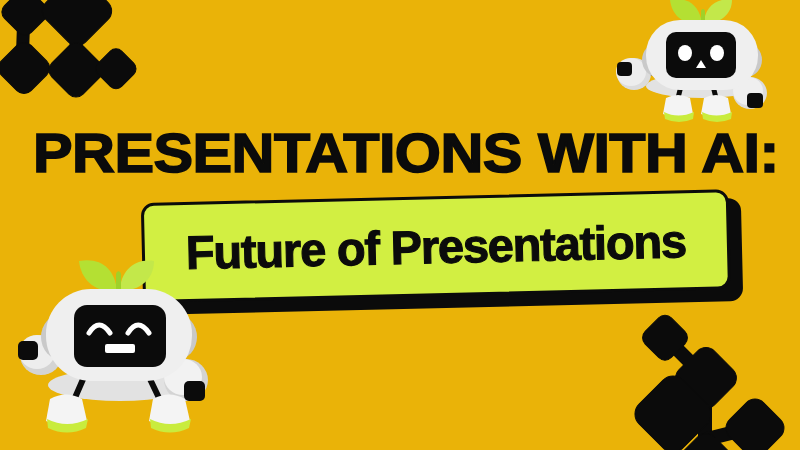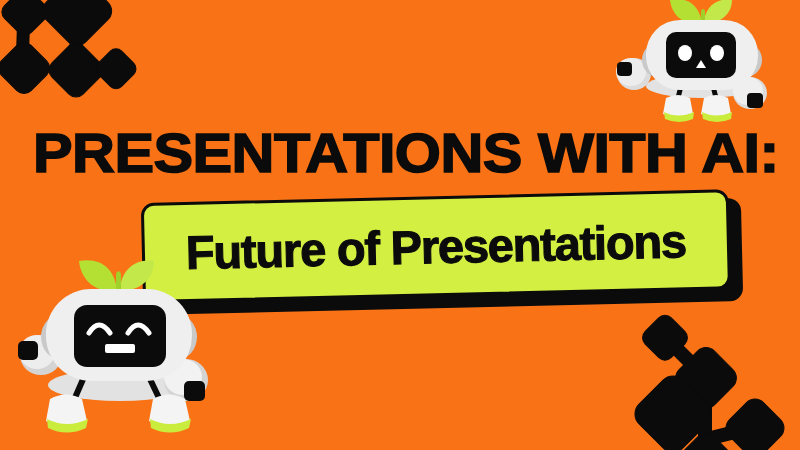--- a/index.html
+++ b/index.html
@@ -7,21 +7,21 @@
     padding: 0;
     background: #ffffff;
   }
   body {
     font-family: "Liberation Sans", sans-serif;
   }
   #slide {
     position: relative;
     width: 800px;
     height: 450px;
-    background: #f97316;
+    background: #eab308;
     overflow: hidden;
   }
 
   
   .node-graph {
     position: absolute;
     pointer-events: none;
   }
   .node-graph.top-left {
     left: -4px;

